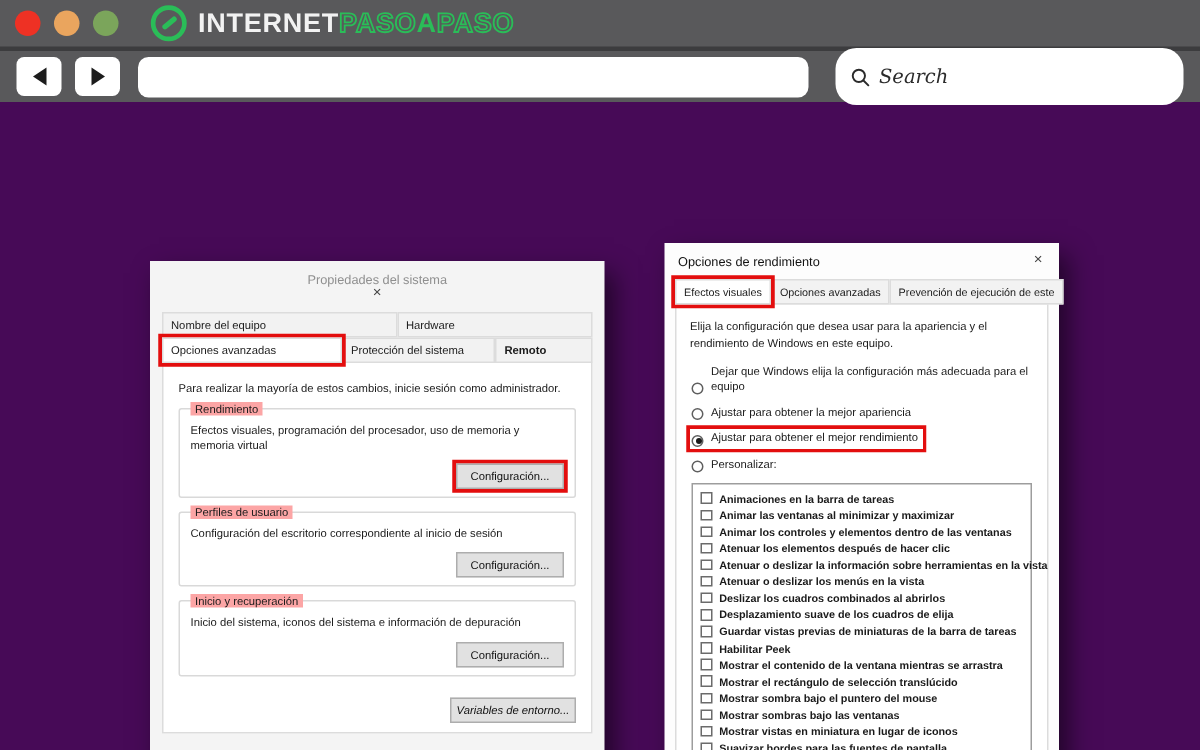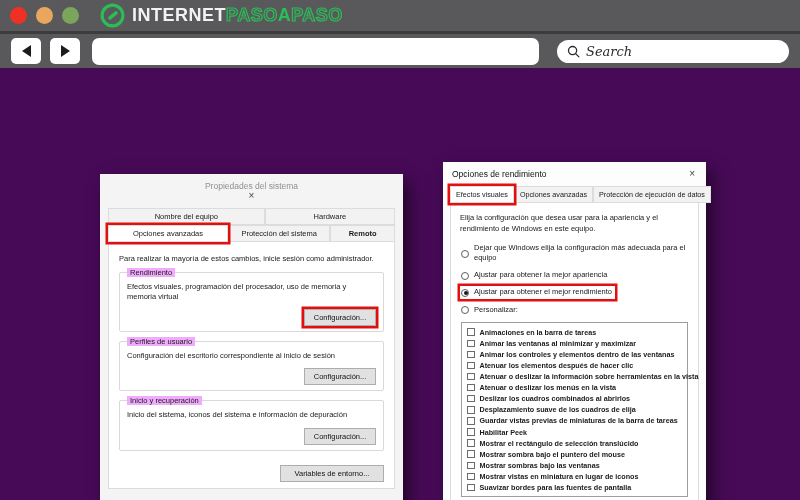--- a/index.html
+++ b/index.html
@@ -17,63 +17,63 @@
   .logo-internet { color:#f2f2f2; }
   .logo-paso-outline { color:transparent; -webkit-text-stroke:1.2px #2abd58; }
   .logo-a { color:#2abd58; }
 
   .toolbar { height:34px; background:#59595b; display:flex; align-items:center; padding:0 11px; gap:9px; }
   .navbtn { width:30px; height:26px; background:#fff; border-radius:5px; display:flex; align-items:center; justify-content:center; cursor:pointer; }
   .tri { width:0; height:0; border-top:6px solid transparent; border-bottom:6px solid transparent; }
   .tri-left  { border-right:9px solid #1c1c1c; }
   .tri-right { border-left:9px solid #1c1c1c; }
   .addressbar { width:447px; height:27px; background:#fff; border:none; border-radius:7px; margin-left:3px; font-size:12px; padding:0 8px; }
-  .searchbox { margin-left:auto; width:232px; height:23px; background:#fff; border-radius:14px; display:flex; align-items:center; padding:0 10px; gap:6px; }
+  .searchbox { margin-left:auto; width:232px; height:38px; background:#fff; border-radius:14px; display:flex; align-items:center; padding:0 10px; gap:6px; }
   .search-input { border:none; outline:none; flex:1; font-family:"DejaVu Serif",serif; font-style:italic; font-size:13px; color:#2b2b2b; background:transparent; }
   .search-input::placeholder { color:#2b2b2b; }
 
   .main { position:absolute; top:71px; left:0; right:0; bottom:0; background:#470a57; }
 
   
   .dialog { position:absolute; background:#fdfdfd; box-shadow:6px 8px 16px rgba(0,0,0,.55); color:#1a1a1a; font-size:7.5px; display:flex; flex-direction:column; }
   .dtitle { display:flex; justify-content:space-between; align-items:center; padding:7px 9px 5px; font-size:8.5px; }
   .dclose { font-size:10px; color:#444; cursor:pointer; line-height:1; padding:0 2px; }
-  .tab { border:1px solid #dcdcdc; background:#f2f2f2; text-align:center; padding:3px 5px; white-space:nowrap; cursor:pointer; }
+  .tab { border:1px solid #dcdcdc; background:#f2f2f2; text-align:left; padding:3px 5px; white-space:nowrap; cursor:pointer; }
   .tab.active { background:#fff; position:relative; z-index:3; }
   .redbox { box-shadow:0 0 0 2.5px #e30e0e; position:relative; z-index:4; }
   .btn { background:#e1e1e1; border:1px solid #adadad; font-size:7.5px; font-family:"Liberation Sans",sans-serif; text-align:center; padding:3px 2px; cursor:pointer; color:#111; }
   .btn:disabled, .btn.disabled { color:#b0b0b0; background:#f3f3f3; border-color:#cfcfcf; cursor:default; }
 
   
   #dlg-left { left:100px; top:103px; width:303px; height:352px; background:#f4f4f4; }
   #dlg-left .dtitle { color:#8f8f8f;flex-direction:column; }
   .ltabs { margin:2px 8px 0; position:relative; z-index:2; }
   .ltabs-row { display:flex; }
   .ltabs-row1 .tab:nth-child(1){ flex:5.5; } .ltabs-row1 .tab:nth-child(2){ flex:4.5; }
   .ltabs-row2 .tab:nth-child(1){ flex:4.3; } .ltabs-row2 .tab:nth-child(2){ flex:3.6; } .ltabs-row2 .tab:nth-child(3){ flex:2.1;font-weight:bold; }
   .lpanel { margin:-1px 8px 12px; border:1px solid #dcdcdc; background:#fff; flex:1; padding:10px 9px 6px; }
   .intro { font-size:7.5px; margin:2px 1px 4px; }
   .group { position:relative; border:1px solid #d9d9d9; border-radius:2px; margin:9px 1px 0; padding:9px 7px 5px; }
-  .group-label { position:absolute; top:-5px; left:7px; background:#f0abfc; padding:0 3px; font-size:7.5px; }
+  .group-label { position:absolute; top:-5px; left:7px; background:#fca5a5; padding:0 3px; font-size:7.5px; }
   .group-text { font-size:7.5px; line-height:1.35; padding-right:14px; }
   .group-btnrow { display:flex; justify-content:flex-end; margin-top:7px; }
   .btn-config { width:72px; }
   .envrow { display:flex; justify-content:flex-end; margin:14px 1px 0; }
-  .btn-env { width:104px; }
+  .btn-env { width:84px;font-style:italic; }
   .lfooter { background:#f4f4f4; border-top:1px solid #e0e0e0; display:flex; justify-content:flex-end; gap:7px; padding:8px 16px 10px; }
   .lfooter .btn { width:52px; }
 
   
   #dlg-right { left:443px; top:91px; width:263px; height:384px; }
   #dlg-right .dtitle { color:#111; }
   .rtabs { display:flex; margin:2px 7px 0; position:relative; z-index:2; }
   .rtabs .tab { font-size:7.2px; }
   .rpanel { margin:-1px 7px 0; border:1px solid #dcdcdc; background:#fff; flex:1; padding:9px 8px 5px; }
   .rintro { font-size:7.5px; line-height:1.4; margin:1px 1px 8px; padding-right:18px; }
-  .radio-row { display:flex; align-items:center; gap:5px; margin:5px 1px 0; padding:1px 3px 1px 1px; width:max-content; max-width:100%; cursor:pointer; }
+  .radio-row { display:flex; align-items:flex-end; gap:5px; margin:5px 1px 0; padding:1px 3px 1px 1px; width:max-content; max-width:100%; cursor:pointer; }
   .rdot { flex:0 0 auto; width:8px; height:8px; border:1px solid #5f5f5f; border-radius:50%; background:#fff; position:relative; margin-top:1px; }
   .rdot.sel::after { content:""; position:absolute; left:1.5px; top:1.5px; width:4px; height:4px; border-radius:50%; background:#1a1a1a; }
   .radio-label { font-size:7.5px; line-height:1.35; }
   .listbox { margin:6px 2px 0; border:1px solid #9d9d9d; background:#fff; padding:4px 2px 3px 5px; display:flex; flex-direction:column; }
   .cbrow { display:flex; align-items:center; gap:5px; height:11.1px; cursor:pointer; }
   .cb { flex:0 0 auto; width:7.5px; height:7.5px; border:1px solid #6b6b6b; background:#fff; }
   .cbl { font-size:7.2px; white-space:nowrap;font-weight:bold; }
 </style>
 </head>
 <body>
@@ -170,21 +170,21 @@
   </div>
 
   <div class="dialog" id="dlg-right">
     <div class="dtitle">
       <span>Opciones de rendimiento</span>
       <span class="dclose">×</span>
     </div>
     <div class="rtabs">
       <div class="tab active redbox"><span>Efectos visuales</span></div>
       <div class="tab"><span>Opciones avanzadas</span></div>
-      <div class="tab"><span>Protección de ejecución de datos</span></div>
+      <div class="tab"><span>Prevención de ejecución de este</span></div>
     </div>
     <div class="rpanel">
       <div class="rintro">Elija la configuración que desea usar para la apariencia y el rendimiento de Windows en este equipo.</div>
 
       <div class="radio-row">
         <span class="rdot"></span>
         <span class="radio-label">Dejar que Windows elija la configuración más adecuada para el equipo</span>
       </div>
       <div class="radio-row">
         <span class="rdot"></span>
@@ -235,20 +235,24 @@
         <label class="cbrow">
             <span class="cb"></span>
             <span class="cbl">Guardar vistas previas de miniaturas de la barra de tareas</span>
           </label>
         <label class="cbrow">
             <span class="cb"></span>
             <span class="cbl">Habilitar Peek</span>
           </label>
         <label class="cbrow">
             <span class="cb"></span>
+            <span class="cbl">Mostrar el contenido de la ventana mientras se arrastra</span>
+          </label>
+        <label class="cbrow">
+            <span class="cb"></span>
             <span class="cbl">Mostrar el rectángulo de selección translúcido</span>
           </label>
         <label class="cbrow">
             <span class="cb"></span>
             <span class="cbl">Mostrar sombra bajo el puntero del mouse</span>
           </label>
         <label class="cbrow">
             <span class="cb"></span>
             <span class="cbl">Mostrar sombras bajo las ventanas</span>
           </label>

